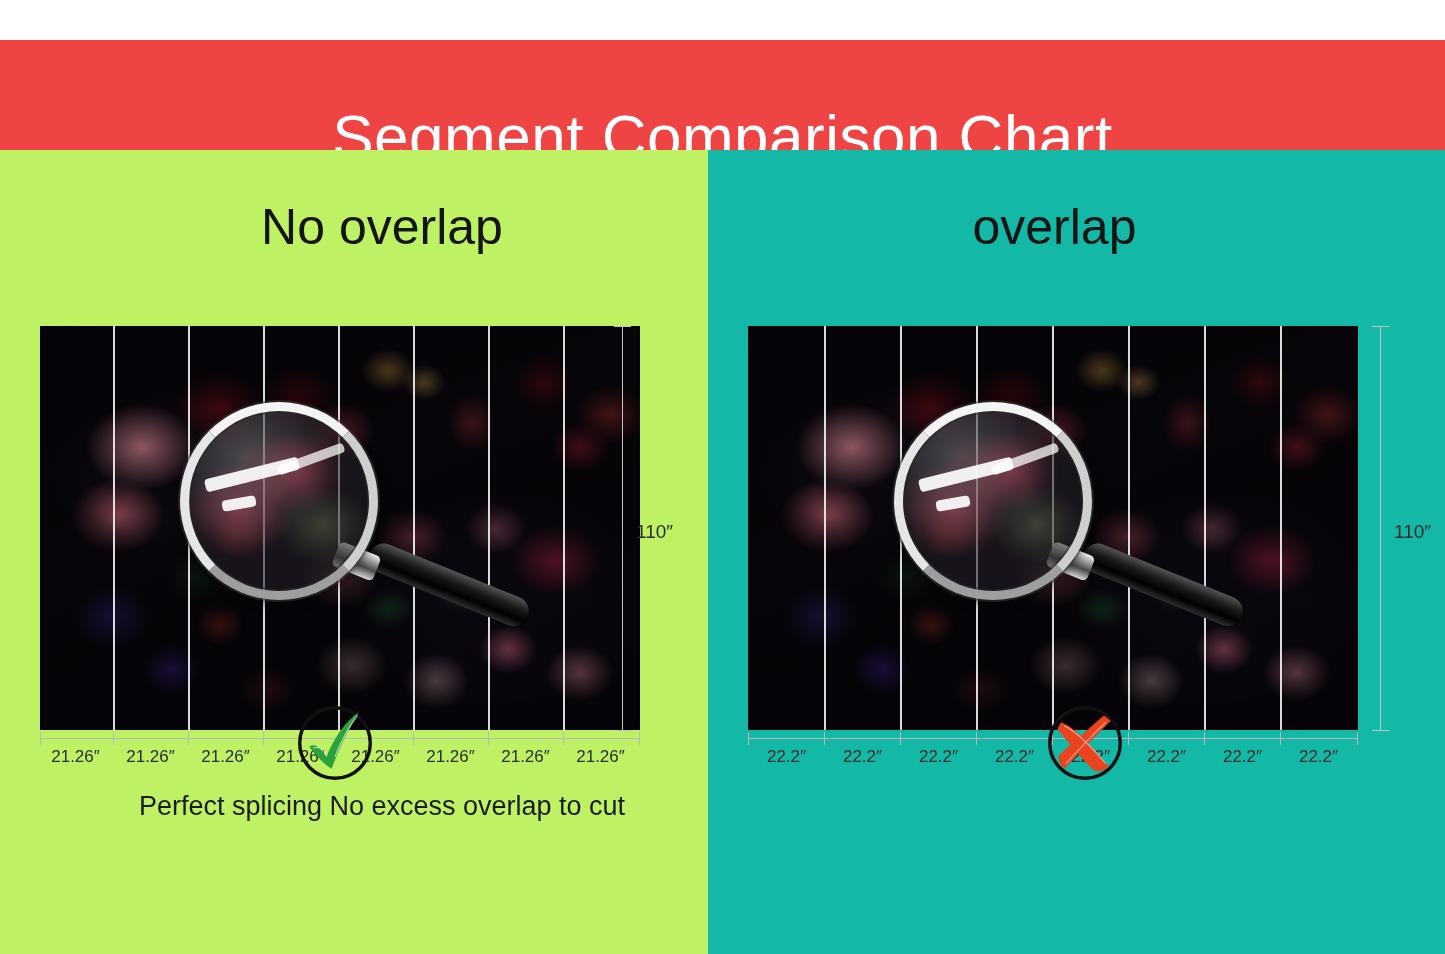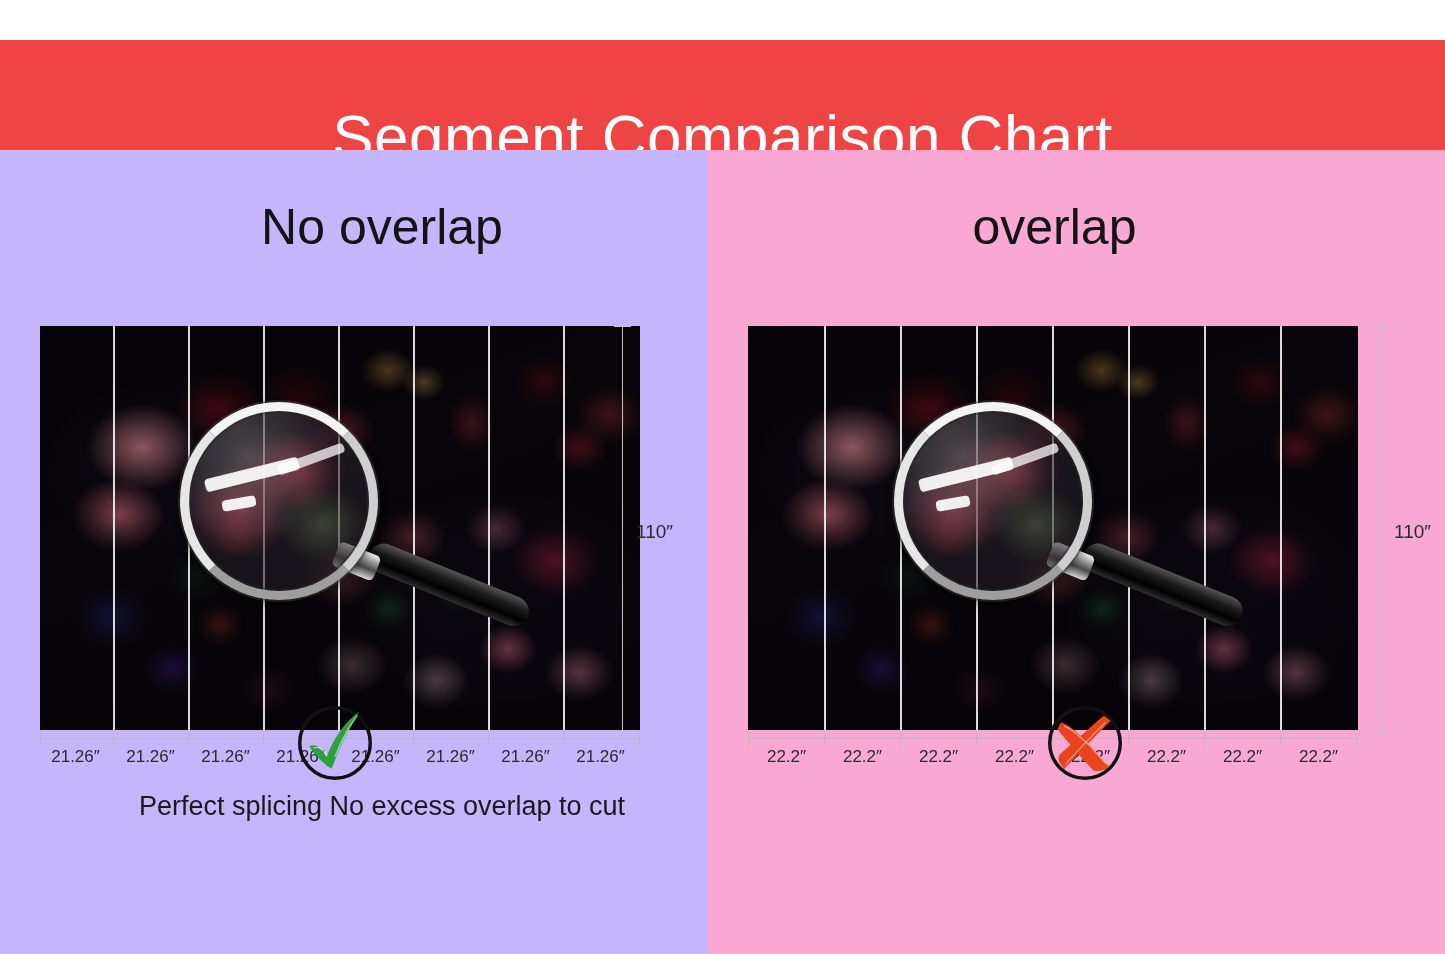--- a/index.html
+++ b/index.html
@@ -38,26 +38,26 @@
 
   
   .panel {
     position: absolute;
     top: 150px;
     height: 804px;
   }
   #panel-left {
     left: 0;
     width: 808px;
-    background: #c4b5fd;
+    background: #bef264;
   }
   #panel-right {
     left: 708px;
     width: 737px;
-    background: #f9a8d4;
+    background: #14b8a6;
   }
 
   .panel-heading {
     position: absolute;
     top: 52px;
     width: 100%;
     text-align: center;
     font-size: 50px;
     color: #141414;
     font-weight: 400;

